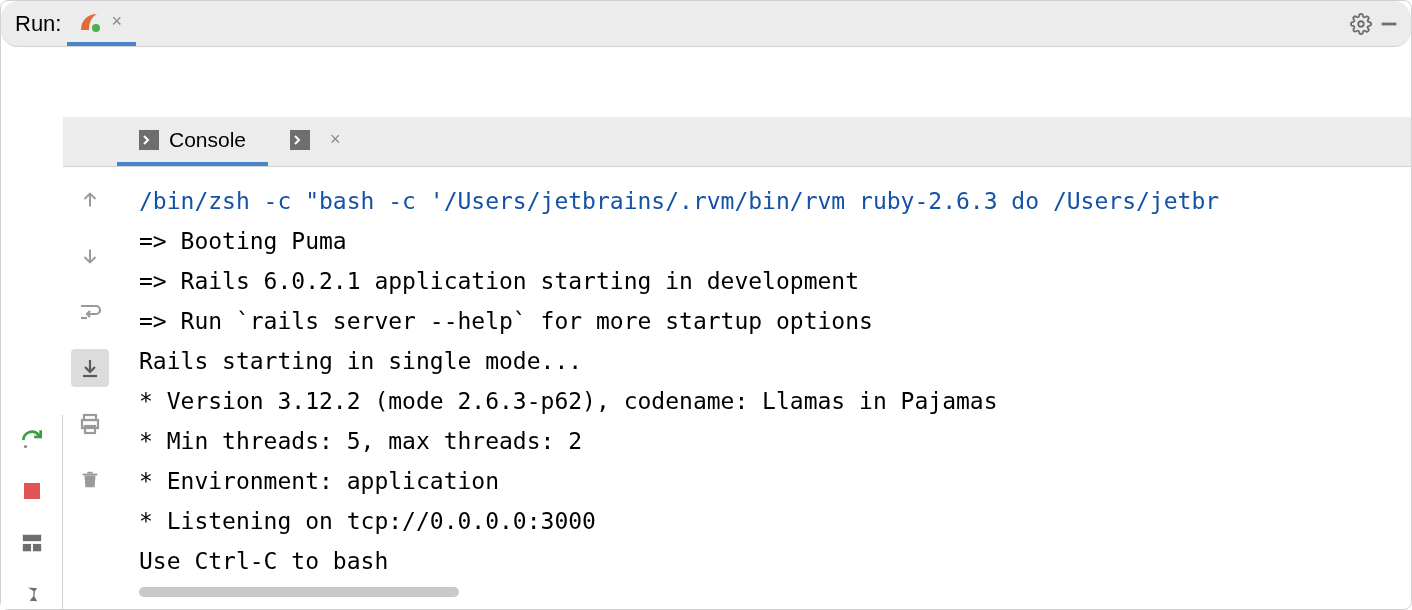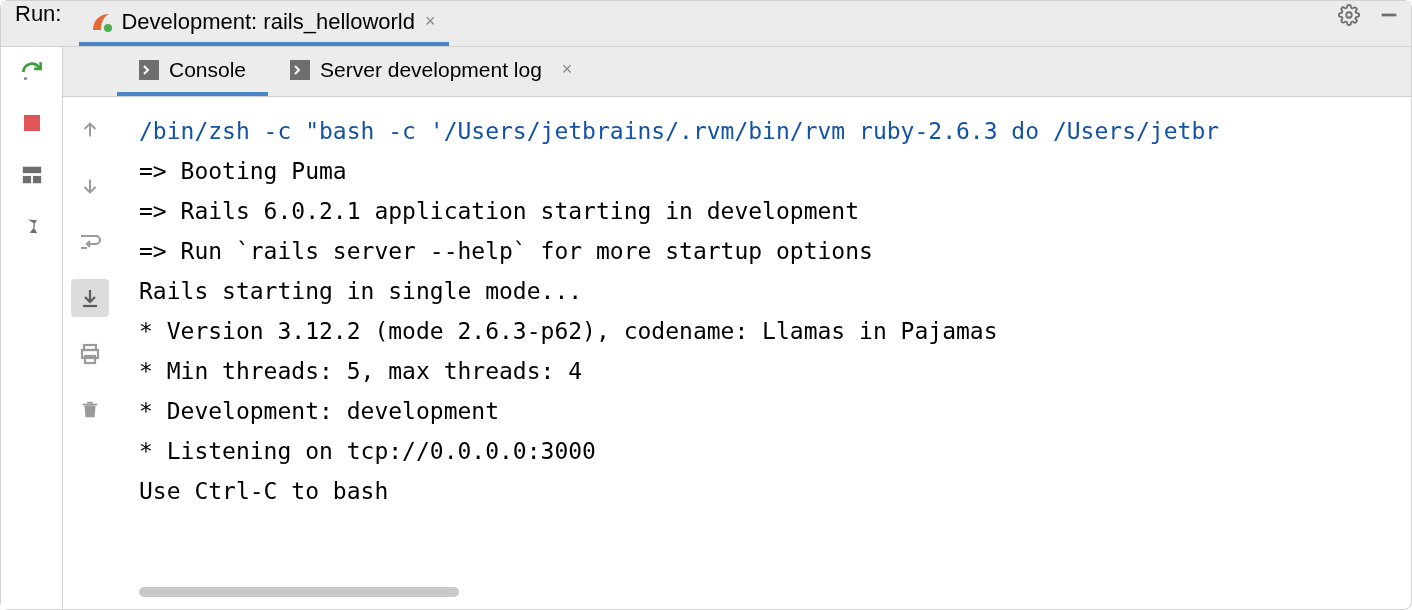--- a/index.html
+++ b/index.html
@@ -20,23 +20,23 @@
     flex-direction: column;
     background: #fff;
   }
 
   
   .header {
     height: 46px;
     background: #ececec;
     border-bottom: 1px solid #d1d1d1;
     display: flex;
-    align-items: flex-start;
+    align-items: center;
     padding: 0 8px 0 14px;
-    gap: 12px;
+    border-radius: 17px;
   }
   .run-label {
     font-size: 22px;
     color: #000;
     margin-right: 6px;
   }
   .run-tab {
     display: flex;
     align-items: center;
     height: 100%;
@@ -89,20 +89,21 @@
     background: #6e6e6e;
     display: flex; align-items: center; justify-content: center;
   }
   .subtab .tab-icon svg { display:block; }
 
   
   .body-area {
     flex: 1;
     display: flex;
     min-height: 0;
+    align-items: flex-end;
   }
 
   .left-gutter {
     width: 62px;
     background: #fff;
     border-right: 1px solid #d1d1d1;
     display: flex;
     flex-direction: column;
     align-items: center;
     padding-top: 10px;
@@ -178,21 +179,20 @@
 
   <div class="header">
     <span class="run-label">Run:</span>
     <div class="run-tab">
       <span class="rails-icon">
         <svg viewBox="0 0 22 22" width="22" height="22">
           <path d="M2 19 C2 10 8 3 18 3 C15 5 10 8 10 19 Z" fill="#e26b3b"></path>
           <circle cx="17" cy="17" r="4" fill="#4caf50"></circle>
         </svg>
       </span>
-      <span class="title">Development: rails_helloworld</span>
       <span class="close-x">×</span>
     </div>
     <div class="header-spacer"></div>
     <div class="header-icon">
       <svg width="22" height="22" viewBox="0 0 24 24" fill="none" stroke="currentColor" stroke-width="2">
         <circle cx="12" cy="12" r="3"></circle>
         <path d="M19.4 15a1.7 1.7 0 0 0 .34 1.87l.06.06a2 2 0 1 1-2.83 2.83l-.06-.06a1.7 1.7 0 0 0-1.87-.34 1.7 1.7 0 0 0-1 1.56V21a2 2 0 1 1-4 0v-.09a1.7 1.7 0 0 0-1-1.56 1.7 1.7 0 0 0-1.87.34l-.06.06a2 2 0 1 1-2.83-2.83l.06-.06a1.7 1.7 0 0 0 .34-1.87 1.7 1.7 0 0 0-1.56-1H3a2 2 0 1 1 0-4h.09a1.7 1.7 0 0 0 1.56-1 1.7 1.7 0 0 0-.34-1.87l-.06-.06a2 2 0 1 1 2.83-2.83l.06.06a1.7 1.7 0 0 0 1.87.34H9a1.7 1.7 0 0 0 1-1.56V3a2 2 0 1 1 4 0v.09a1.7 1.7 0 0 0 1 1.56 1.7 1.7 0 0 0 1.87-.34l.06-.06a2 2 0 1 1 2.83 2.83l-.06.06a1.7 1.7 0 0 0-.34 1.87V9a1.7 1.7 0 0 0 1.56 1H21a2 2 0 1 1 0 4h-.09a1.7 1.7 0 0 0-1.56 1z"></path>
       </svg>
     </div>
     <div class="header-icon">
@@ -242,21 +242,20 @@
               </svg>
           </span>
           <span>Console</span>
         </div>
         <div class="subtab">
           <span class="tab-icon">
             <svg width="14" height="14" viewBox="0 0 14 14">
                 <path d="M2 3l4 4-4 4" stroke="#fff" stroke-width="2" fill="none"></path>
               </svg>
           </span>
-          <span>Server development log</span>
           <span class="close-x" style="margin-left:8px;">×</span>
         </div>
       </div>
 
       <div style="flex:1; display:flex; min-height:0;">
 
         <div class="tool-col">
           <div class="ticon">
             <svg width="22" height="22" viewBox="0 0 24 24" fill="none" stroke="currentColor" stroke-width="2.2">
                 <path d="M12 19V5"></path>
@@ -299,22 +298,22 @@
           </div>
         </div>
 
         <div class="console-wrap">
           <div class="console"><span class="cmd">/bin/zsh -c "bash -c '/Users/jetbrains/.rvm/bin/rvm ruby-2.6.3 do /Users/jetbr</span>
 <span>=&gt; Booting Puma</span>
 <span>=&gt; Rails 6.0.2.1 application starting in development </span>
 <span>=&gt; Run `rails server --help` for more startup options</span>
 <span>Rails starting in single mode...</span>
 <span>* Version 3.12.2 (mode 2.6.3-p62), codename: Llamas in Pajamas</span>
-<span>* Min threads: 5, max threads: 4</span>
-<span>* Development: development</span>
+<span>* Min threads: 5, max threads: 2</span>
+<span>* Environment: application</span>
 <span>* Listening on tcp://0.0.0.0:3000</span>
 <span>Use Ctrl-C to bash</span></div>
           <div class="hscroll">
             <div class="hscroll-thumb"></div>
           </div>
         </div>
 
       </div>
     </div>
   </div>

